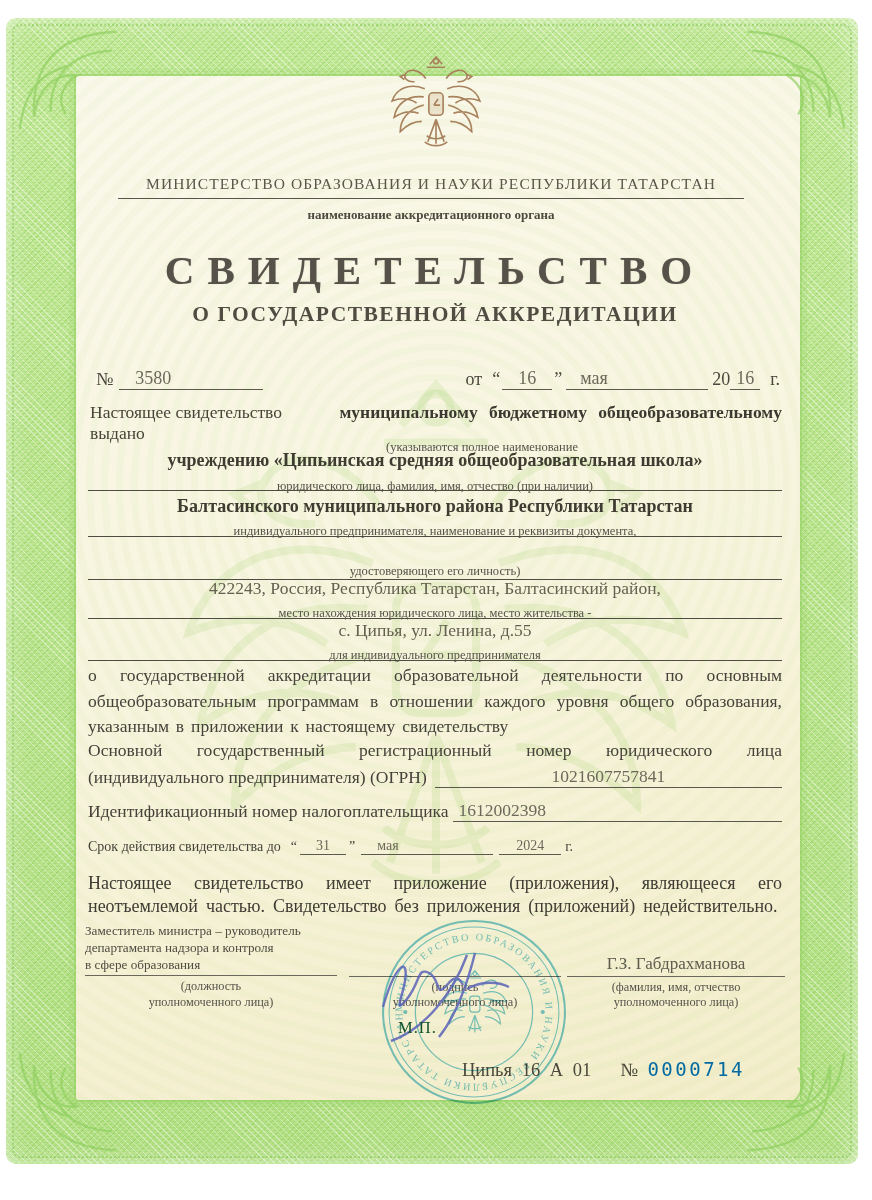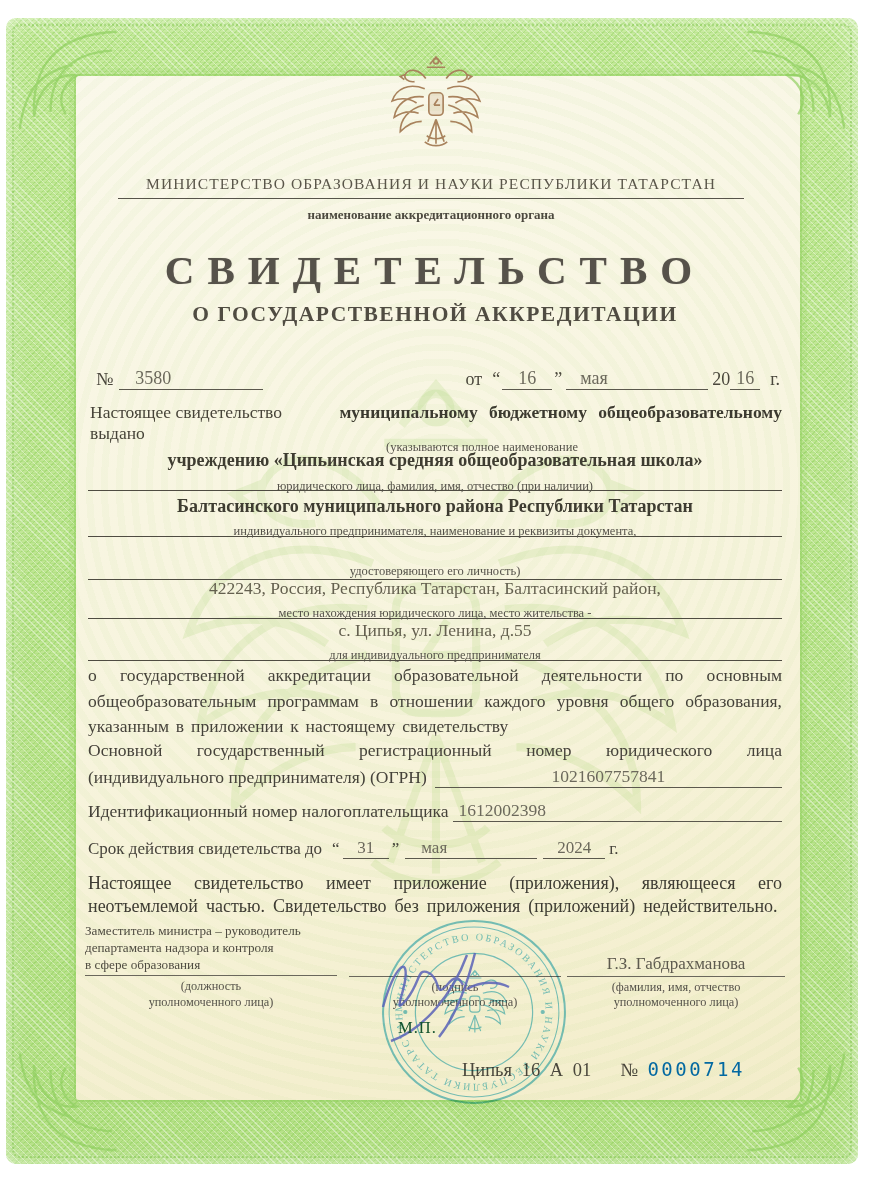--- a/index.html
+++ b/index.html
@@ -74,21 +74,21 @@
   .ogrn{left:88px;top:740px;width:694px;font-size:17.5px;color:#45423a;}
   .jboth{text-align:justify;text-align-last:justify;}
   .ogrn-l2{display:flex;align-items:flex-end;margin-top:5px;}
   .ogrn-l2 .lbl{white-space:nowrap;}
   .fill{flex:1;text-align:center;margin-left:8px;}
   .innrow{left:88px;top:800px;width:694px;display:flex;align-items:flex-end;
       font-size:17.5px;color:#45423a;}
   .innrow .fillL{flex:1;text-align:left;padding-left:6px;margin-left:4px;}
 
   .valid{left:88px;top:838px;width:694px;display:flex;align-items:flex-end;
-      font-size:17px;color:#45423a;}
+      font-size:14px;color:#45423a;}
   .vday{width:46px;text-align:center;margin:0 3px;}
   .vmonth{width:116px;padding-left:16px;margin:0 6px;}
   .vyear{width:62px;text-align:center;margin-right:4px;}
 
   .annex{left:88px;top:872px;width:694px;font-size:18px;line-height:1.28;
       text-align:justify;word-spacing:3.5px;color:#3e3c33;}
 
   .sigs{left:85px;top:922px;width:700px;height:86px;}
   .sig-col{position:absolute;top:0;}
   .col-pos{left:0;width:252px;}

